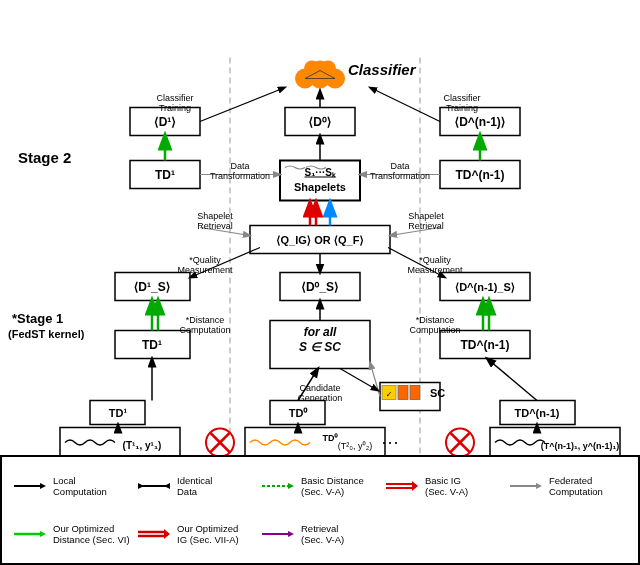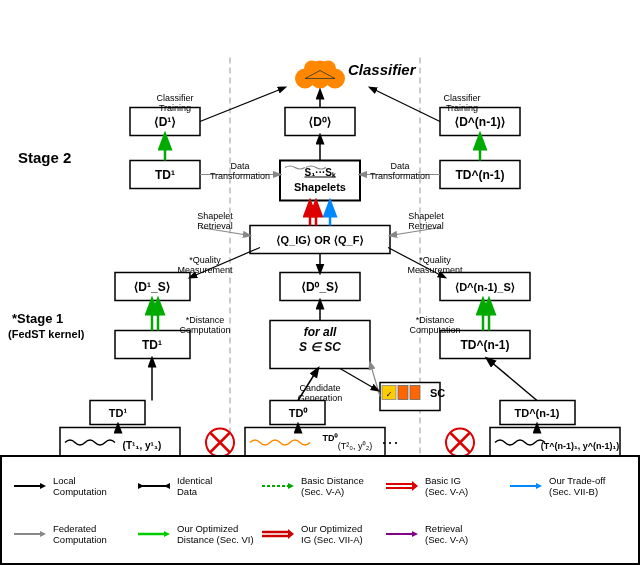--- a/index.html
+++ b/index.html
@@ -301,27 +301,20 @@
       <span class="legend-text">Basic Distance<br>(Sec. V-A)</span>
     </div>
     <div class="legend-item">
       <svg class="legend-arrow" viewBox="0 0 36 14">
         <line x1="2" y1="5" x2="28" y2="5" stroke="#dd0000" stroke-width="2"></line>
         <line x1="2" y1="9" x2="28" y2="9" stroke="#dd0000" stroke-width="2"></line>
         <polygon points="28,2 34,7 28,12" fill="#dd0000"></polygon>
       </svg>
       <span class="legend-text">Basic IG<br>(Sec. V-A)</span>
     </div>
-    <div class="legend-item">
-      <svg class="legend-arrow" viewBox="0 0 36 14">
-        <line x1="2" y1="7" x2="28" y2="7" stroke="#0088ff" stroke-width="2"></line>
-        <polygon points="28,4 34,7 28,10" fill="#0088ff"></polygon>
-      </svg>
-      <span class="legend-text">Our Trade-off<br>(Sec. VII-B)</span>
-    </div>
 
     <div class="legend-item">
       <svg class="legend-arrow" viewBox="0 0 36 14">
         <line x1="2" y1="7" x2="28" y2="7" stroke="#888" stroke-width="2"></line>
         <polygon points="28,4 34,7 28,10" fill="#888"></polygon>
       </svg>
       <span class="legend-text">Federated<br>Computation</span>
     </div>
     <div class="legend-item">
       <svg class="legend-arrow" viewBox="0 0 36 14">

